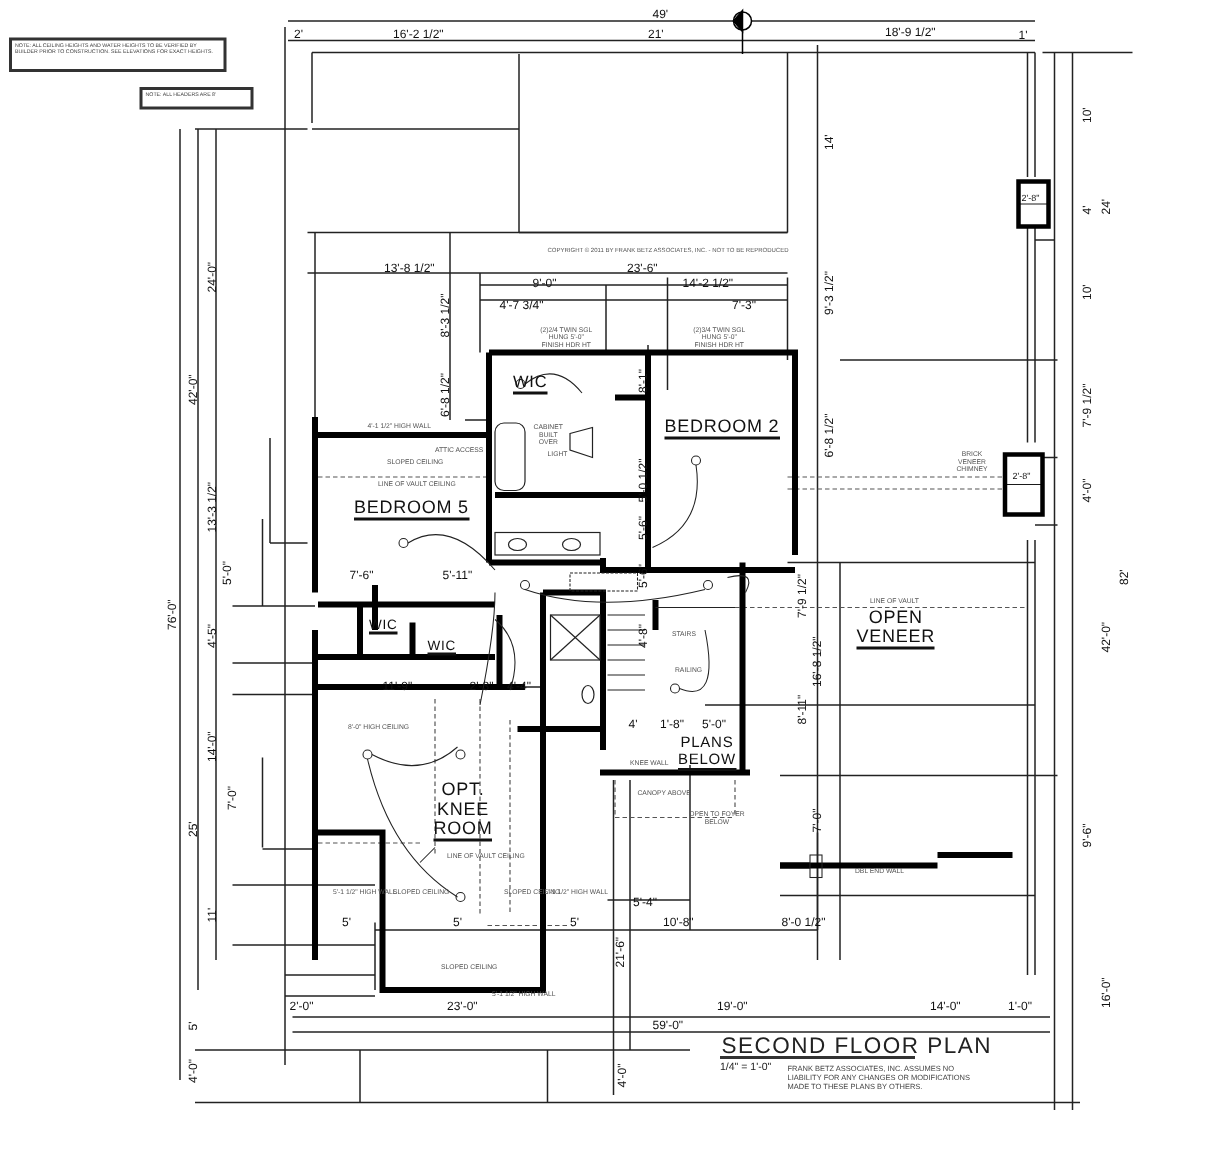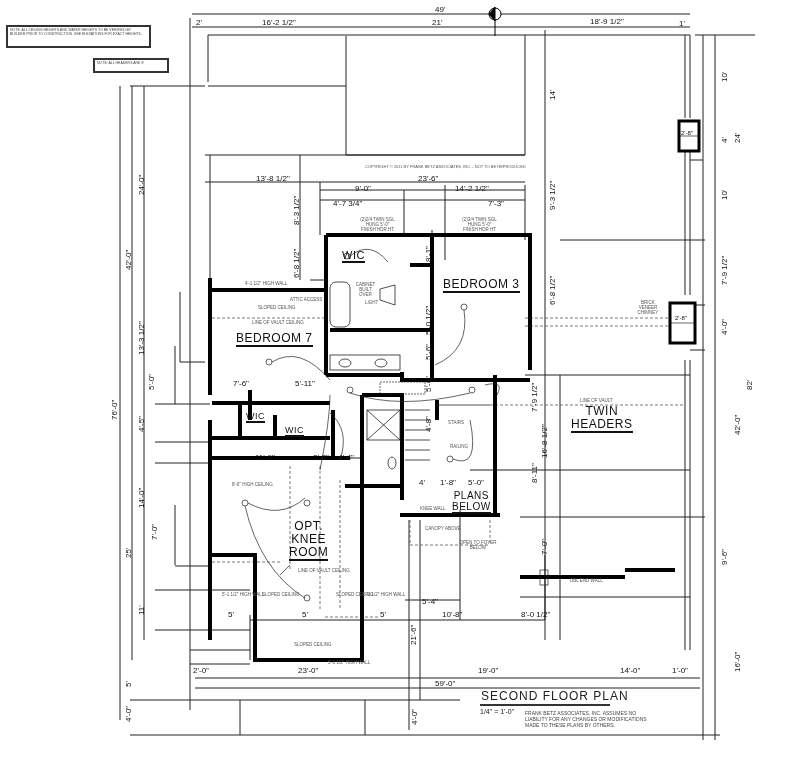--- a/index.html
+++ b/index.html
@@ -4,21 +4,21 @@
 <style>
   html,body{margin:0;padding:0;background:#fff;}
   body{width:811px;height:768px;overflow:hidden;position:relative;font-family:"Liberation Sans",sans-serif;}
   #plan{position:absolute;left:0;top:0;width:811px;height:768px;}
   .lbl{position:absolute;font-family:"Liberation Sans",sans-serif;color:#111;white-space:nowrap;}
   .room{font-size:12px;letter-spacing:0.5px;text-align:center;line-height:13px;}
   .room span.u{border-bottom:2px solid #111;}
   .dim{font-size:8px;color:#111;}
   .vdim{transform:rotate(-90deg);transform-origin:left top;}
   .note{font-size:4.5px;color:#555;text-align:center;line-height:5px;}
-  .title{font-size:12px;letter-spacing:1px;color:#222;}
+  .title{font-size:15px;letter-spacing:1px;color:#222;}
   .scale{font-size:7px;color:#222;}
   .disc{font-size:5px;color:#444;line-height:6px;}
   .notebox{position:absolute;border:2px solid #333;background:#fff;font-size:3.5px;color:#444;line-height:4px;padding:1px 2px;overflow:hidden;}
 </style>
 </head>
 <body>
 
 <svg id="plan" viewBox="0 0 811 768" xmlns="http://www.w3.org/2000/svg">
   <g stroke="#222" fill="none" stroke-width="1">
 
@@ -202,33 +202,33 @@
   </g>
 
   <line x1="480" y1="705" x2="610" y2="705" stroke="#333" stroke-width="2"></line>
 </svg>
 
 <div class="notebox" style="left:6px;top:25px;width:137px;height:17px;">NOTE: ALL CEILING HEIGHTS AND WATER HEIGHTS TO BE VERIFIED BY BUILDER PRIOR TO CONSTRUCTION. SEE ELEVATIONS FOR EXACT HEIGHTS.</div>
 <div class="notebox" style="left:93px;top:58px;width:68px;height:9px;">NOTE: ALL HEADERS ARE 8'</div>
 
 <div class="lbl note" style="left:365px;top:164px;font-size:4px;">COPYRIGHT © 2011 BY FRANK BETZ ASSOCIATES, INC. - NOT TO BE REPRODUCED</div>
 
-<div class="lbl room" style="left:443px;top:278px;"><span class="u">BEDROOM 3</span></div>
-<div class="lbl room" style="left:236px;top:332px;"><span class="u">BEDROOM 7</span></div>
+<div class="lbl room" style="left:443px;top:278px;"><span class="u">BEDROOM 2</span></div>
+<div class="lbl room" style="left:236px;top:332px;"><span class="u">BEDROOM 5</span></div>
 <div class="lbl room" style="left:342px;top:249px;font-size:11px;"><span class="u">WIC</span></div>
 <div class="lbl room" style="left:246px;top:410px;font-size:9px;"><span class="u">WIC</span></div>
 <div class="lbl room" style="left:285px;top:424px;font-size:9px;"><span class="u">WIC</span></div>
 <div class="lbl room" style="left:289px;top:520px;">
   <div>OPT.</div>
     <div>KNEE</div>
     <div><span class="u">ROOM</span></div>
 </div>
 <div class="lbl room" style="left:571px;top:405px;">
-  <div>TWIN</div>
-    <div><span class="u">HEADERS</span></div>
+  <div>OPEN</div>
+    <div><span class="u">VENEER</span></div>
 </div>
 <div class="lbl room" style="left:452px;top:490px;font-size:10px;line-height:11px;">
   <div>PLANS</div>
     <div><span class="u">BELOW</span></div>
 </div>
 
 <div class="lbl dim" style="left:435px;top:5px;">49'</div>
 <div class="lbl dim" style="left:196px;top:18px;">2'</div>
 <div class="lbl dim" style="left:262px;top:18px;">16'-2 1/2"</div>
 <div class="lbl dim" style="left:432px;top:18px;">21'</div>

